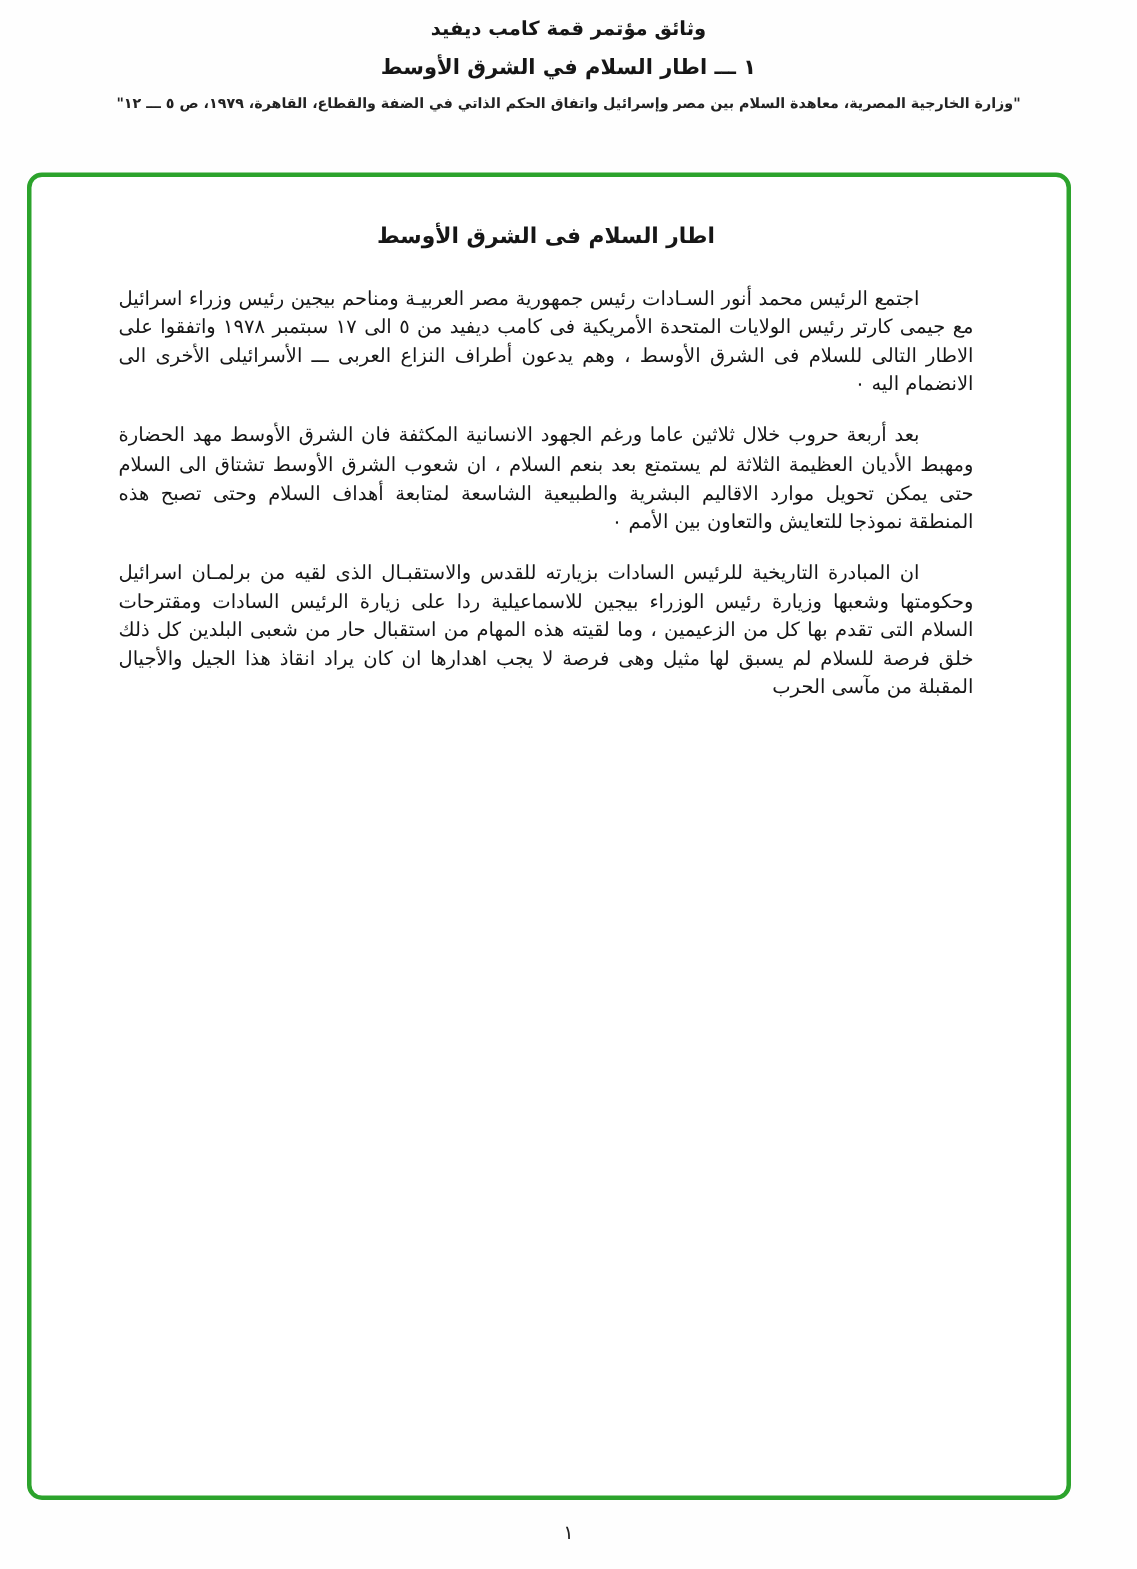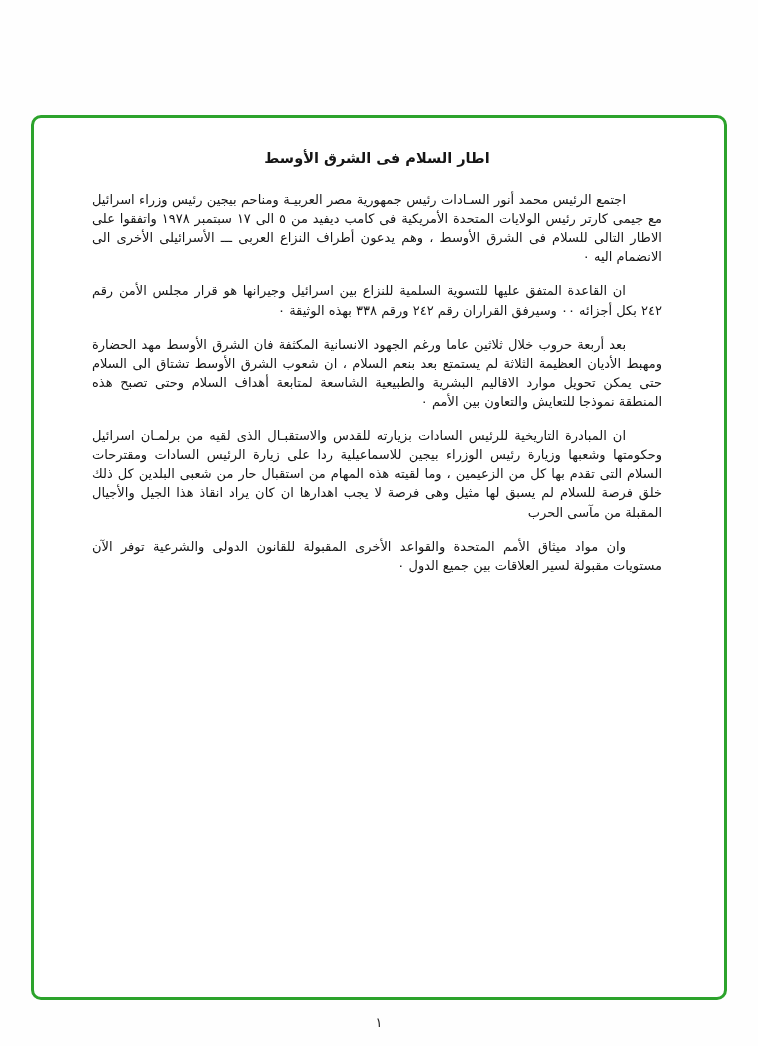--- a/index.html
+++ b/index.html
@@ -34,21 +34,21 @@
   }
   .header-citation {
     font-weight: bold;
     font-size: 9.5px;
     margin-top: 11px;
     color: #222;
   }
   .doc-frame {
     position: absolute;
     top: 115px;
-    left: 31px;
+    left: 18px;
     width: 696px;
     height: 885px;
     border: 3px solid #2ca32c;
     border-radius: 10px;
     padding: 26px 62px 20px 58px;
     background: #fff;
   }
   .doc-title {
     text-align: center;
     font-weight: bold;
@@ -76,27 +76,30 @@
     text-align: center;
     font-size: 13px;
     color: #222;
   }
 </style>
 </head>
 <body>
 
 <div class="page">
 
+  <div class="header">
+    <div class="header-line1">وثائق مؤتمر قمة كامب ديفيد</div>
+    <div class="header-line2">١ ـــ اطار السلام في الشرق الأوسط</div>
+    <div class="header-citation">"وزارة الخارجية المصرية، معاهدة السلام بين مصر وإسرائيل واتفاق الحكم الذاتي في الضفة والقطاع، القاهرة، ١٩٧٩، ص ٥ ـــ ١٢"</div>
+  </div>
 
   <div class="doc-frame" style="border-color: rgb(44, 163, 44);">
     <div class="doc-title">اطار السلام فى الشرق الأوسط</div>
     <div class="doc-body">
       <p class="para">اجتمع الرئيس محمد أنور السـادات رئيس جمهورية مصر العربيـة ومناحم بيجين رئيس وزراء اسرائيل مع جيمى كارتر رئيس الولايات المتحدة الأمريكية فى كامب ديفيد من ٥ الى ١٧ سبتمبر ١٩٧٨ واتفقوا على الاطار التالى للسلام فى الشرق الأوسط ، وهم يدعون أطراف النزاع العربى ـــ الأسرائيلى الأخرى الى الانضمام اليه ٠</p>
-      <p class="para">ان القاعدة المتفق عليها للتسوية السلمية للنزاع بين اسرائيل وجيرانها هو قرار مجلس الأمن رقم ٢٤٢ بكل أجزائه ٠٠ وسيرفق القراران رقم ٢٤٢ ورقم ٣٣٨ بهذه الوثيقة ٠</p>
       <p class="para">بعد أربعة حروب خلال ثلاثين عاما ورغم الجهود الانسانية المكثفة فان الشرق الأوسط مهد الحضارة ومهبط الأديان العظيمة الثلاثة لم يستمتع بعد بنعم السلام ، ان شعوب الشرق الأوسط تشتاق الى السلام حتى يمكن تحويل موارد الاقاليم البشرية والطبيعية الشاسعة لمتابعة أهداف السلام وحتى تصبح هذه المنطقة نموذجا للتعايش والتعاون بين الأمم ٠</p>
       <p class="para">ان المبادرة التاريخية للرئيس السادات بزيارته للقدس والاستقبـال الذى لقيه من برلمـان اسرائيل وحكومتها وشعبها وزيارة رئيس الوزراء بيجين للاسماعيلية ردا على زيارة الرئيس السادات ومقترحات السلام التى تقدم بها كل من الزعيمين ، وما لقيته هذه المهام من استقبال حار من شعبى البلدين كل ذلك خلق فرصة للسلام لم يسبق لها مثيل وهى فرصة لا يجب اهدارها ان كان يراد انقاذ هذا الجيل والأجيال المقبلة من مآسى الحرب</p>
-      <p class="para">وان مواد ميثاق الأمم المتحدة والقواعد الأخرى المقبولة للقانون الدولى والشرعية توفر الآن مستويات مقبولة لسير العلاقات بين جميع الدول ٠</p>
     </div>
   </div>
 
   <div class="page-number">١</div>
 
 </div>
 
 </body></html>

